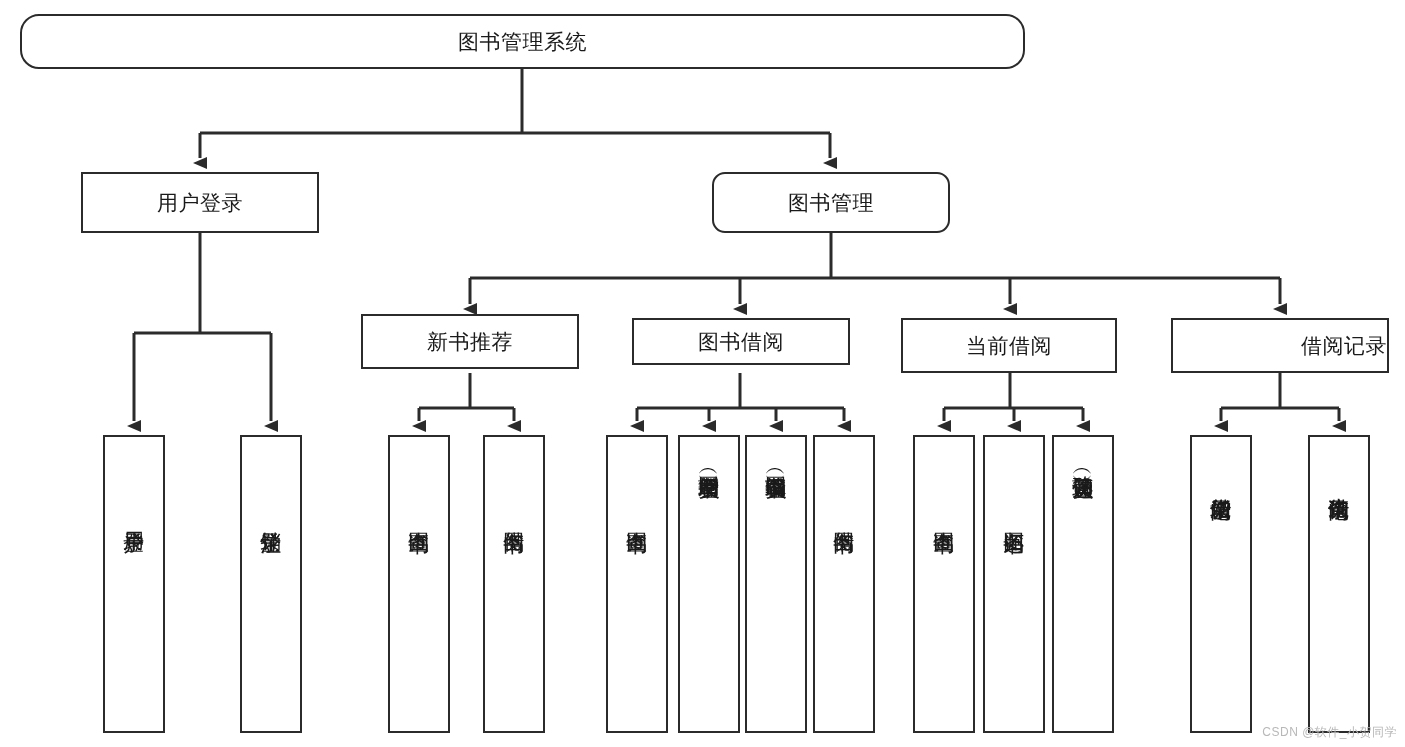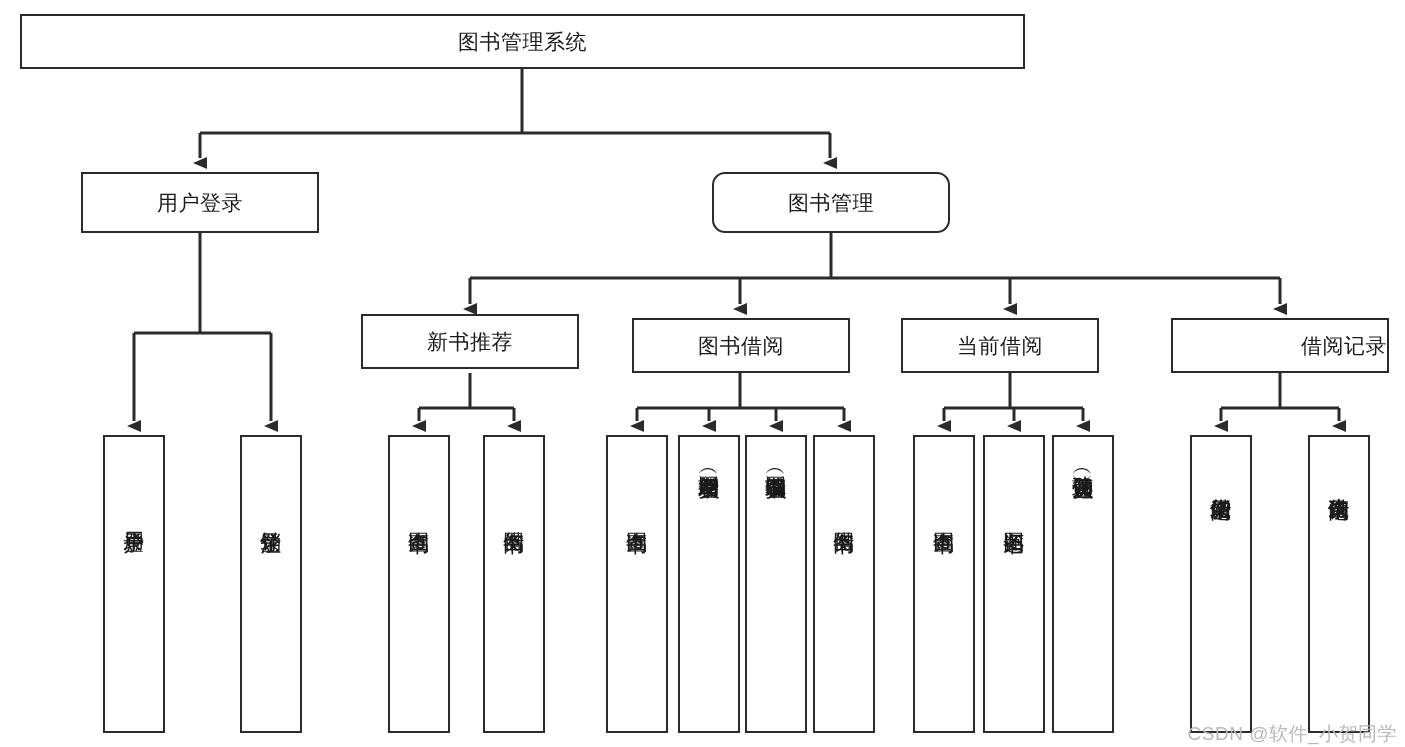--- a/index.html
+++ b/index.html
@@ -55,22 +55,22 @@
   }
   .node.v.short {
     padding-top: 78px;
   }
   .node.v.mid {
     padding-top: 44px;
   }
   #watermark {
     position: absolute;
     right: 8px;
-    bottom: 0;
-    font-size: 19px;
+    bottom: 6px;
+    font-size: 12px;
     color: #b8b8b8;
     white-space: nowrap;
     letter-spacing: 0.5px;
   }
 </style>
 </head>
 <body>
 
 <div id="canvas">
 
@@ -117,38 +117,38 @@
       <path d="M1014,408 L1014,421" marker-end="url(#ah)"></path>
       <path d="M1083,408 L1083,421" marker-end="url(#ah)"></path>
 
       <path d="M1280,373 L1280,408"></path>
       <path d="M1221,408 L1339,408"></path>
       <path d="M1221,408 L1221,421" marker-end="url(#ah)"></path>
       <path d="M1339,408 L1339,421" marker-end="url(#ah)"></path>
     </g>
   </svg>
 
-  <div class="node h" style="left:20px; top:14px; width:1005px; height:55px;">
+  <div class="node h" style="left:20px; top:14px; width:1005px; height:55px;border-radius:19px;">
     <span>图书管理系统</span>
   </div>
 
   <div class="node h" style="left:81px; top:172px; width:238px; height:61px;">
     <span>用户登录</span>
   </div>
   <div class="node h" style="left:712px; top:172px; width:238px; height:61px;border-radius:13px;">
     <span>图书管理</span>
   </div>
 
   <div class="node h" style="left:361px; top:314px; width:218px; height:55px;">
     <span>新书推荐</span>
   </div>
-  <div class="node h" style="left:632px; top:318px; width:218px; height:55px;justify-content:center;">
+  <div class="node h" style="left:632px; top:318px; width:218px; height:47px;justify-content:center;">
     <span>图书借阅</span>
   </div>
-  <div class="node h" style="left:901px; top:318px; width:198px; height:55px;">
+  <div class="node h" style="left:901px; top:318px; width:216px; height:55px;">
     <span>当前借阅</span>
   </div>
   <div class="node h" style="left:1171px; top:318px; width:218px; height:55px;justify-content:flex-end;">
     <span>借阅记录</span>
   </div>
 
   <div class="node v short" style="left:103px; top:435px; width:62px; height:298px;">
     <span>用户登录</span>
   </div>
   <div class="node v short" style="left:240px; top:435px; width:62px; height:298px;">

